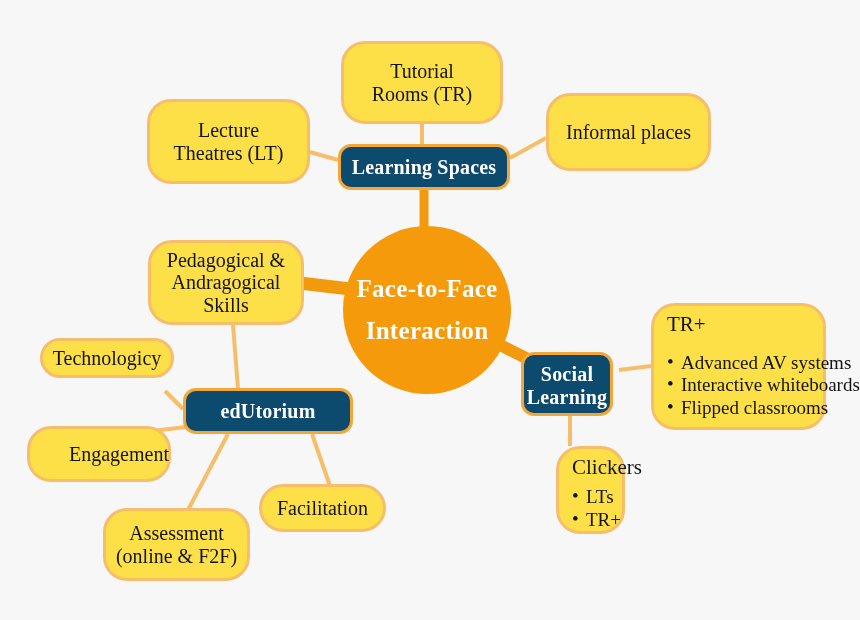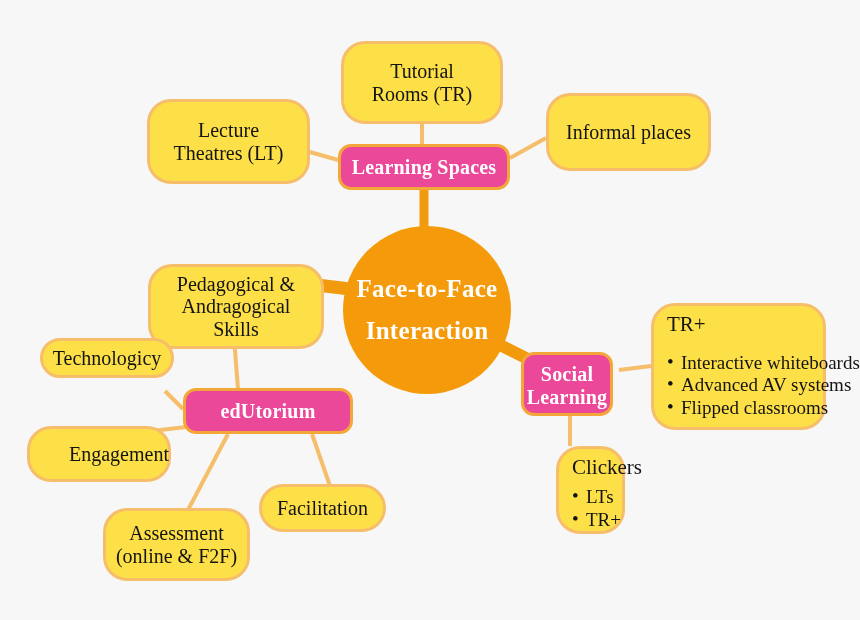--- a/index.html
+++ b/index.html
@@ -38,21 +38,21 @@
   .leaf {
     background: #fde047;
     border: 3px solid #f6be6b;
     border-radius: 24px;
     color: #141414;
     font-size: 20px;
     line-height: 1.12;
     padding: 4px 8px;
   }
   .branch {
-    background: #ec4899;
+    background: #0c4a6e;
     border: 3px solid #f3a738;
     border-radius: 13px;
     color: #ffffff;
     font-weight: bold;
     font-size: 20px;
     line-height: 1.14;
     letter-spacing: 0.2px;
     padding: 4px 8px;
   }
   .hub {
@@ -139,21 +139,21 @@
 
   <div class="node leaf" style="left:147px; top:99px; width:163px; height:85px;">
     <span class="line2">Lecture</span>
     <span class="line2">Theatres (LT)</span>
   </div>
 
   <div class="node leaf" style="left:546px; top:93px; width:165px; height:78px;">
     <span>Informal places</span>
   </div>
 
-  <div class="node leaf" style="left:148px; top:240px; width:176px; height:85px;margin-top:24px;">
+  <div class="node leaf" style="left:148px; top:240px; width:156px; height:85px;">
     <span class="line2">Pedagogical &amp;</span>
     <span class="line2">Andragogical</span>
     <span class="line2">Skills</span>
   </div>
 
   <div class="node branch" style="left:183px; top:388px; width:170px; height:46px;">
     <span>edUtorium</span>
   </div>
 
   <div class="node leaf" style="left:40px; top:338px; width:134px; height:40px;">
@@ -174,22 +174,22 @@
   </div>
 
   <div class="node branch" style="left:521px; top:352px; width:92px; height:64px;justify-content:flex-end;">
     <span>Social</span>
     <span>Learning</span>
   </div>
 
   <div class="node leaf listbox" style="left:651px; top:303px; width:175px; height:127px;">
     <span class="lb-title">TR+</span>
     <ul>
+      <li>Advanced AV systems</li>
       <li>Interactive whiteboards</li>
-      <li>Advanced AV systems</li>
       <li>Flipped classrooms</li>
     </ul>
   </div>
 
   <div class="node leaf listbox" style="left:524px; top:446px; width:69px; height:88px;margin-left:32px;">
     <span class="lb-title">Clickers</span>
     <ul>
       <li>LTs</li>
       <li>TR+</li>
     </ul>

